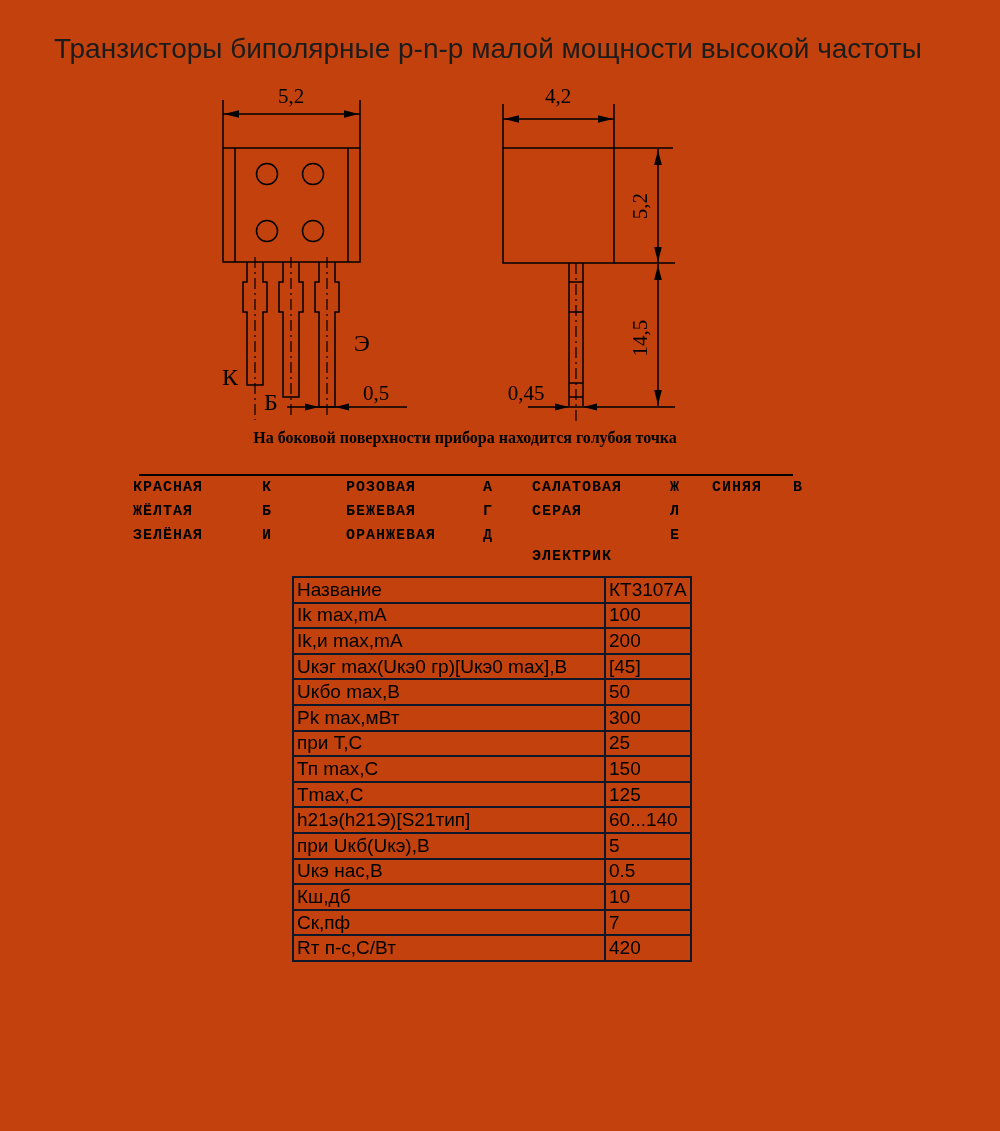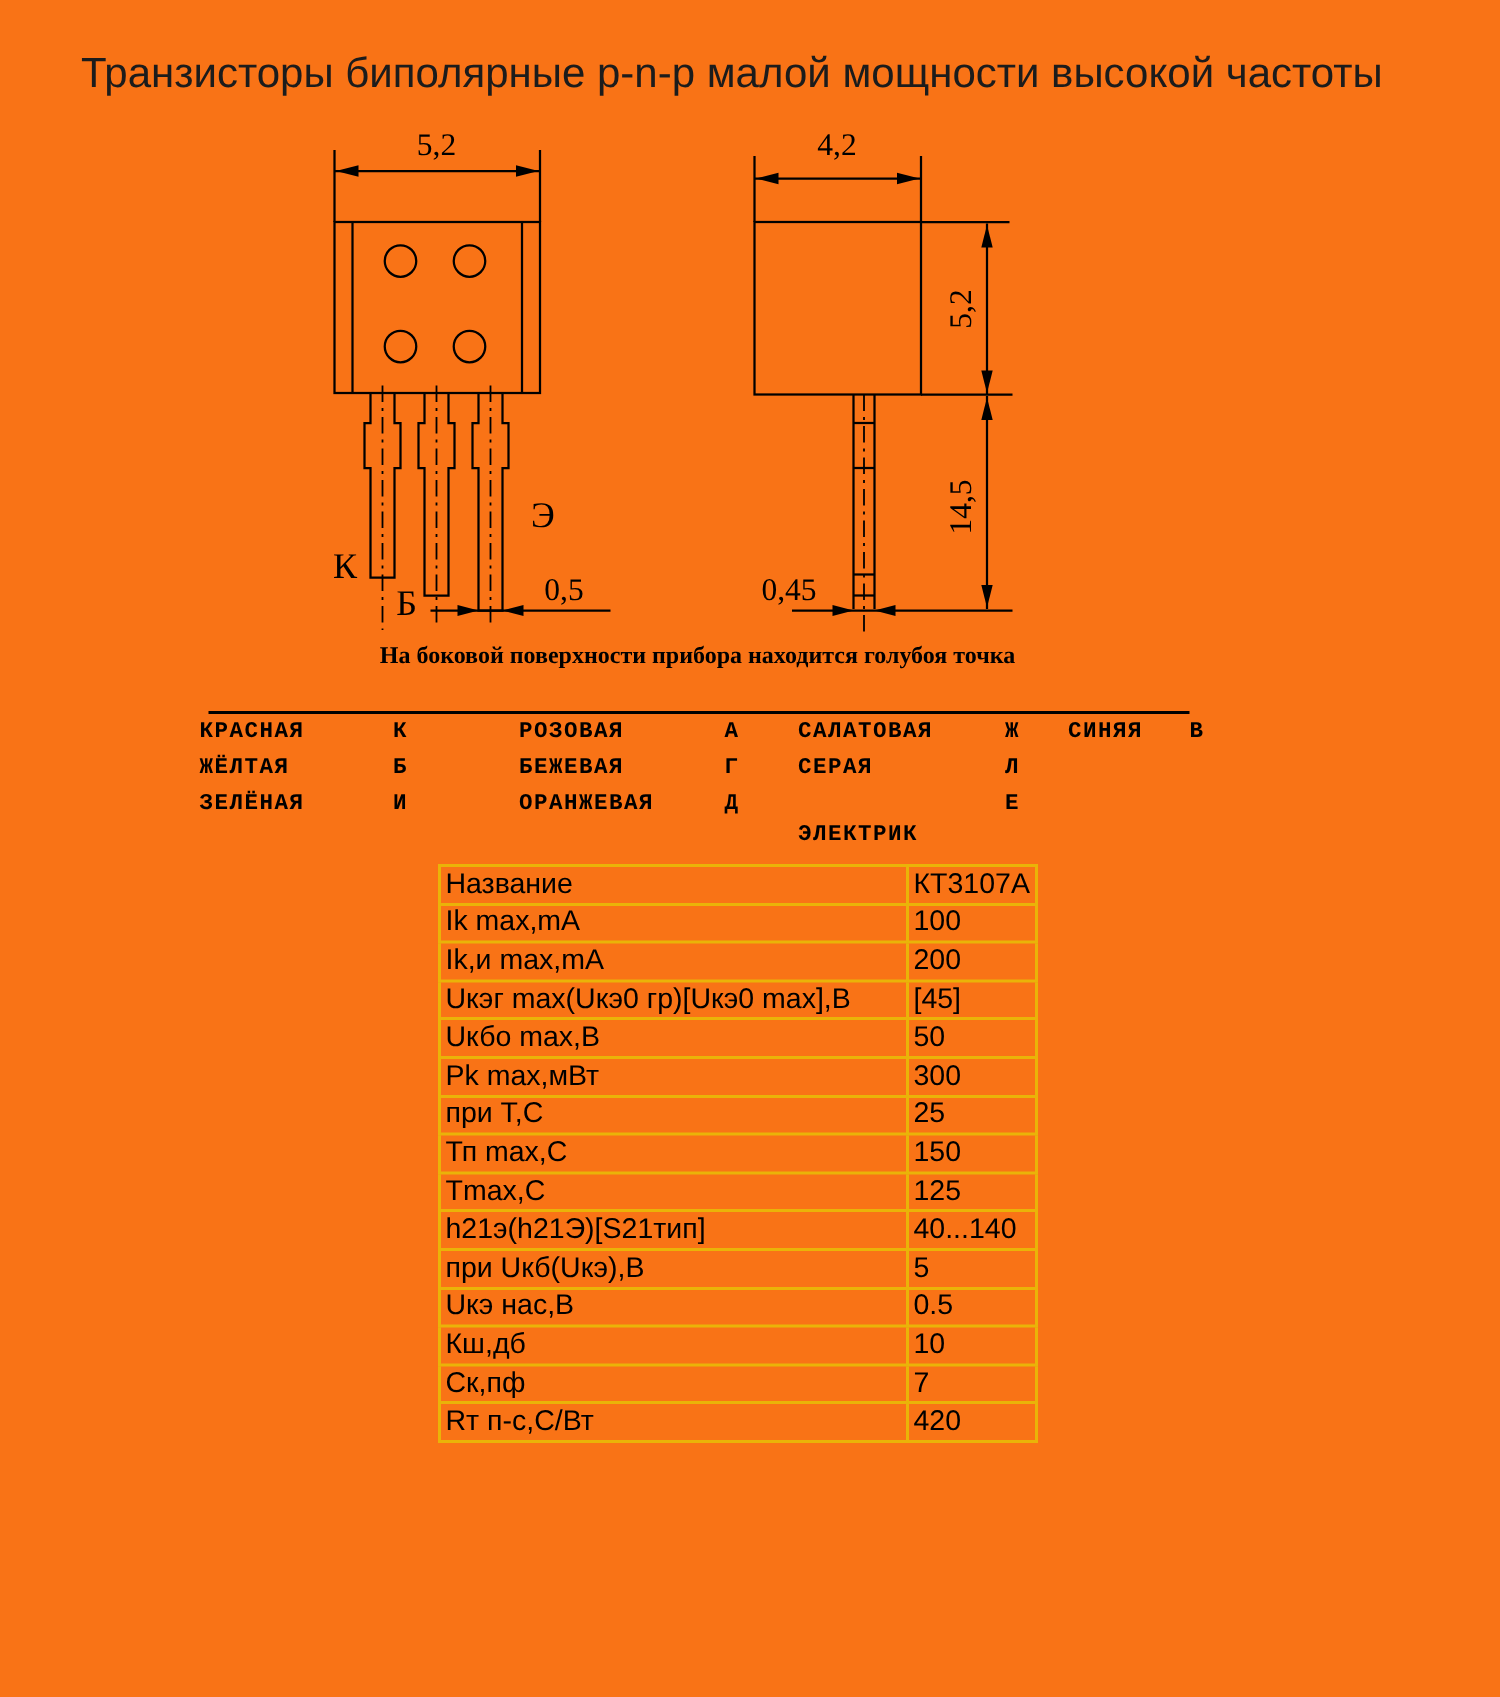--- a/index.html
+++ b/index.html
@@ -1,17 +1,17 @@
 <!DOCTYPE html>
 <html><head>
 <meta charset="utf-8">
 <style>
   html,body { margin:0; padding:0; background:#ffffff; }
   .page {
-    position:relative; width:1000px; height:1131px; background:#f97316;
+    position:relative; width:1000px; height:1131px; background:#c2410c;
     font-family:"Liberation Sans", sans-serif; color:#000; overflow:hidden;
   }
   .page-title {
     position:absolute; left:54px; top:33px; width:920px;
     font-size:28px; font-weight:400; color:#1c1c1c; letter-spacing:0px;
     font-family:"Liberation Sans", sans-serif;
   }
   svg.drawing { position:absolute; left:0; top:0; }
   svg.drawing text {
     font-family:"Liberation Serif", serif; fill:#000;
@@ -30,21 +30,21 @@
   .color-code span {
     position:absolute; font-family:"Liberation Mono", monospace; font-weight:700;
     font-size:15px; letter-spacing:1px; white-space:nowrap; color:#000;
   }
   .spec-table-wrap { position:absolute; left:292px; top:576px; }
   table.spec {
     border-collapse:collapse; table-layout:fixed;
     font-family:"Liberation Sans", sans-serif; font-size:19px; color:#000;
   }
   table.spec td {
-    border:2px solid #eab308; height:25.6px; box-sizing:border-box;
+    border:2px solid #0f172a; height:25.6px; box-sizing:border-box;
     padding:0 3px; line-height:22px; vertical-align:middle; white-space:nowrap;
     overflow:visible;
   }
   td.param { width:312px; }
   td.value { width:72px; }
 </style>
 </head>
 <body>
 
 <div class="page">
@@ -186,21 +186,21 @@
           <tr>
             <td class="param">Тп max,С</td>
             <td class="value">150</td>
           </tr>
           <tr>
             <td class="param">Tmax,С</td>
             <td class="value">125</td>
           </tr>
           <tr>
             <td class="param">h21э(h21Э)[S21тип]</td>
-            <td class="value">40...140</td>
+            <td class="value">60...140</td>
           </tr>
           <tr>
             <td class="param">при Uкб(Uкэ),В</td>
             <td class="value">5</td>
           </tr>
           <tr>
             <td class="param">Uкэ нас,В</td>
             <td class="value">0.5</td>
           </tr>
           <tr>

